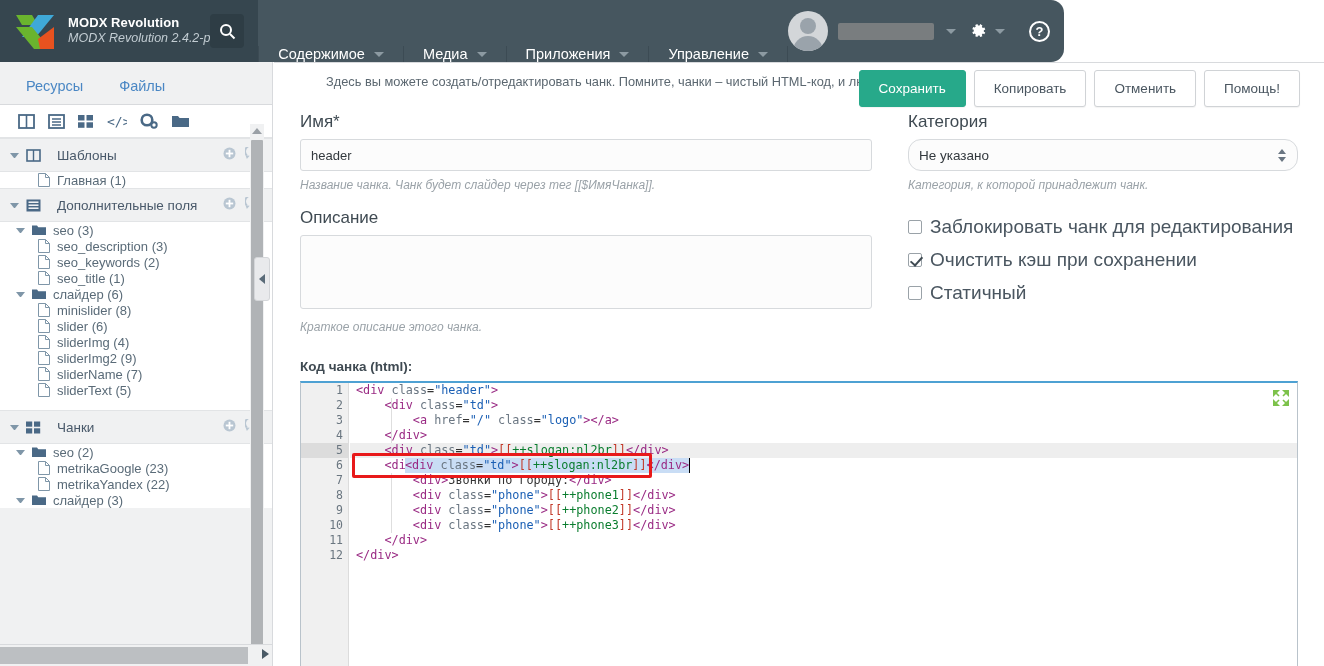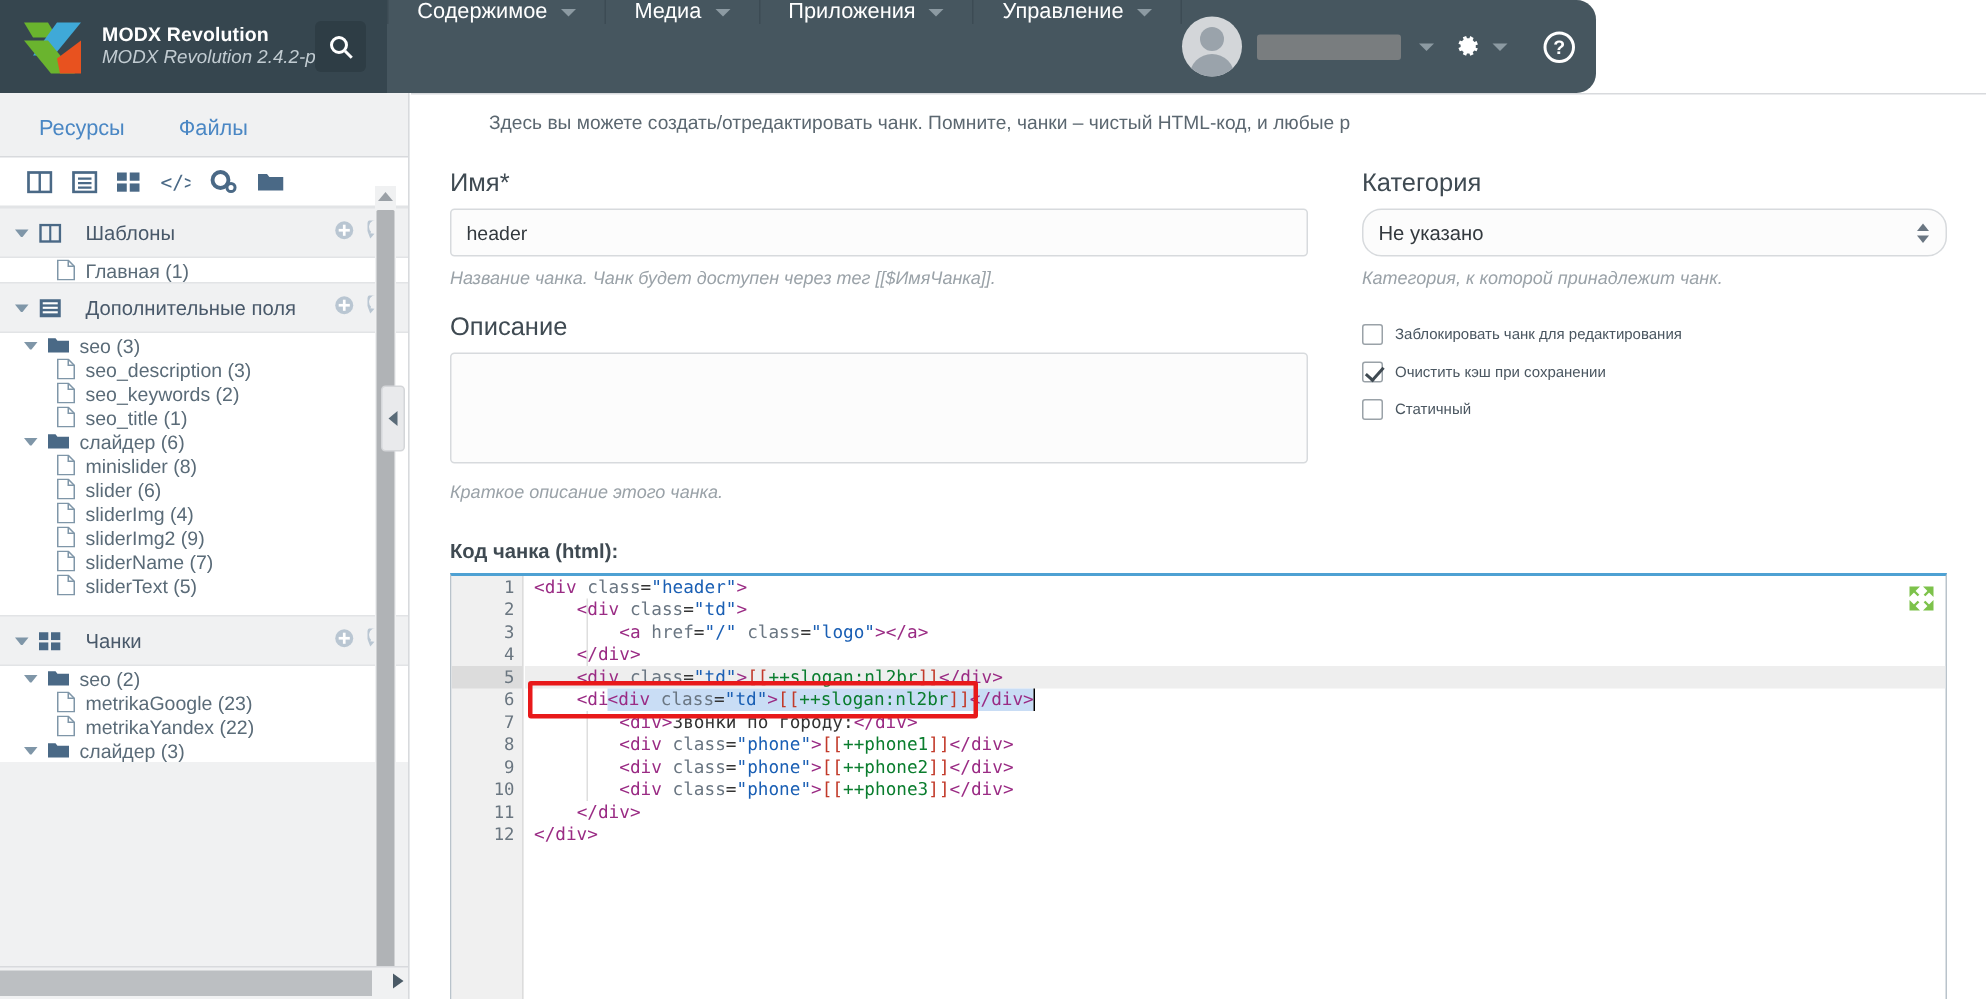--- a/index.html
+++ b/index.html
@@ -25,21 +25,21 @@
   .brand-text { margin-left: 12px; line-height: 1.22; }
   .brand-title { color: #ffffff; font-size: 13px; font-weight: bold; letter-spacing: .1px;}
   .brand-sub { color: #c2ccd2; font-size: 12.5px; font-style: italic; }
   .search-btn {
     position: absolute; right: 14px; top: 14px;
     width: 34px; height: 34px; border-radius: 4px; background: #2e3d45;
     display: flex; align-items: center; justify-content: center;
     cursor: pointer;
   }
 
-  .mainnav { display: flex; align-items: flex-start; }
+  .mainnav { display: flex; align-items: flex-end; }
   .navitem {
     position: relative;
     display: flex; align-items: center; gap: 9px;
     padding: 0 19px; color: #ffffff; font-size: 14.5px;
     border-right: 1px solid #3c4b54;
     cursor: pointer; white-space: nowrap;
   }
   .navitem:first-child { border-left: 1px solid #3c4b54; }
   .caret-down {
     width: 0; height: 0; border-left: 5px solid transparent;
@@ -193,21 +193,21 @@
   .chkrow.tight { margin-top: 11px; }
   .chkbox {
     width: 14px; height: 14px; border: 1px solid #9aa2a8; border-radius: 2px;
     background: #ffffff; margin-right: 8px; flex:0 0 14px;
     display:flex; align-items:center; justify-content:center; position:relative;
   }
   .chkbox.checked::after {
     content:""; position:absolute; left: 4px; top: 0px; width: 5px; height: 10px;
     border: solid #3f4a52; border-width: 0 2px 2px 0; transform: rotate(42deg);
   }
-  .chklabel { font-size: 10px; color: #4a5660; }
+  .chklabel { font-size: 19px; color: #4a5660; }
 
   
   .codewrap { padding: 0 26px; margin-top: 22px; }
   .codelabel { font-size: 13.5px; font-weight: bold; color: #3f4a52; margin-bottom: 7px; }
   .editor {
     position: relative; width: 100%; height: 300px;
     border: 1px solid #b9c3cb; border-top: 2px solid #4ea1d3;
     background: #ffffff; overflow: hidden;
   }
   .gutter {
@@ -609,26 +609,32 @@
     <div class="hthumb"></div>
     <div class="hright"></div>
   </div>
 </div>
 
 <div class="main">
   <div class="panel-top-border"></div>
 
   <div class="intro">Здесь вы можете создать/отредактировать чанк. Помните, чанки – чистый HTML-код, и любые p</div>
 
+  <div class="actionbar">
+    <div class="btn primary">Сохранить</div>
+    <div class="btn">Копировать</div>
+    <div class="btn">Отменить</div>
+    <div class="btn">Помощь!</div>
+  </div>
 
   <div class="form">
     <div class="col-left">
       <div class="flabel">Имя*</div>
       <input class="finput" value="header" style="">
-      <div class="fhint">Название чанка. Чанк будет доступен через тег [[$ИмяЧанка]].</div>
+      <div class="fhint">Название чанка. Чанк будет слайдер через тег [[$ИмяЧанка]].</div>
 
       <div class="flabel">Описание</div>
       <textarea class="ftext" style=""></textarea>
       <div class="fhint">Краткое описание этого чанка.</div>
     </div>
 
     <div class="col-right">
       <div class="flabel">Категория</div>
       <div class="fselect">
         <span>Не указано</span>

